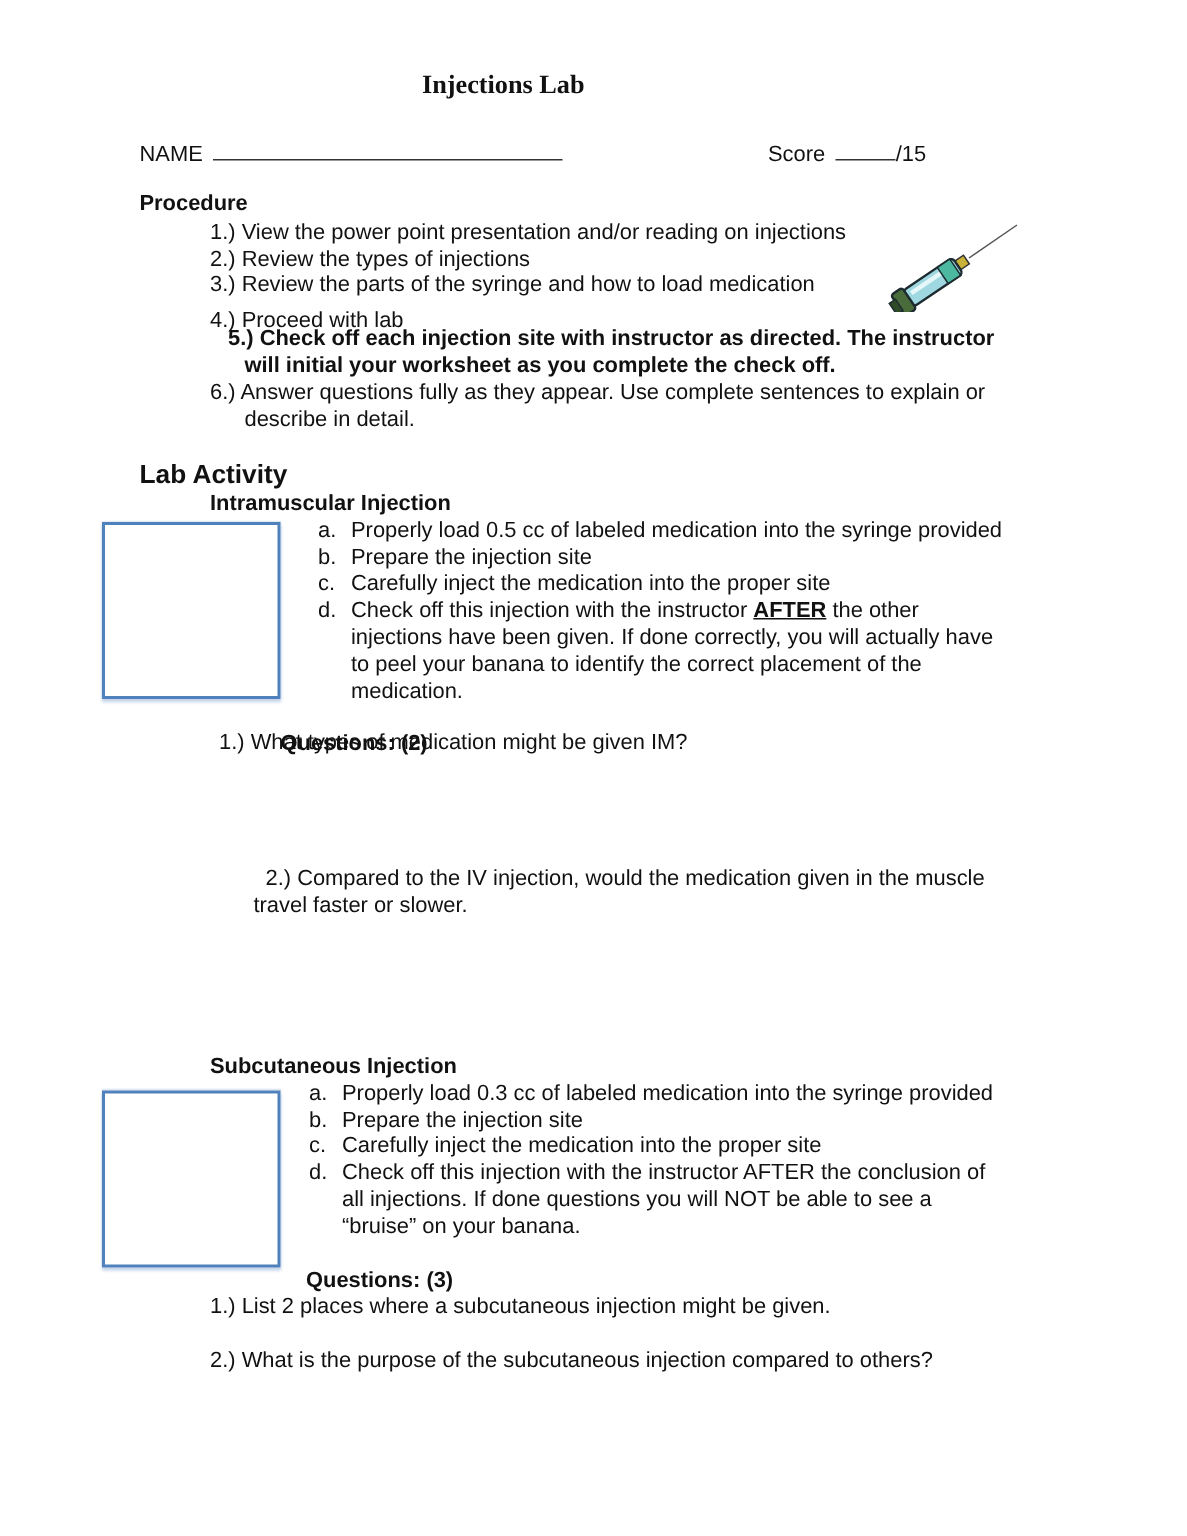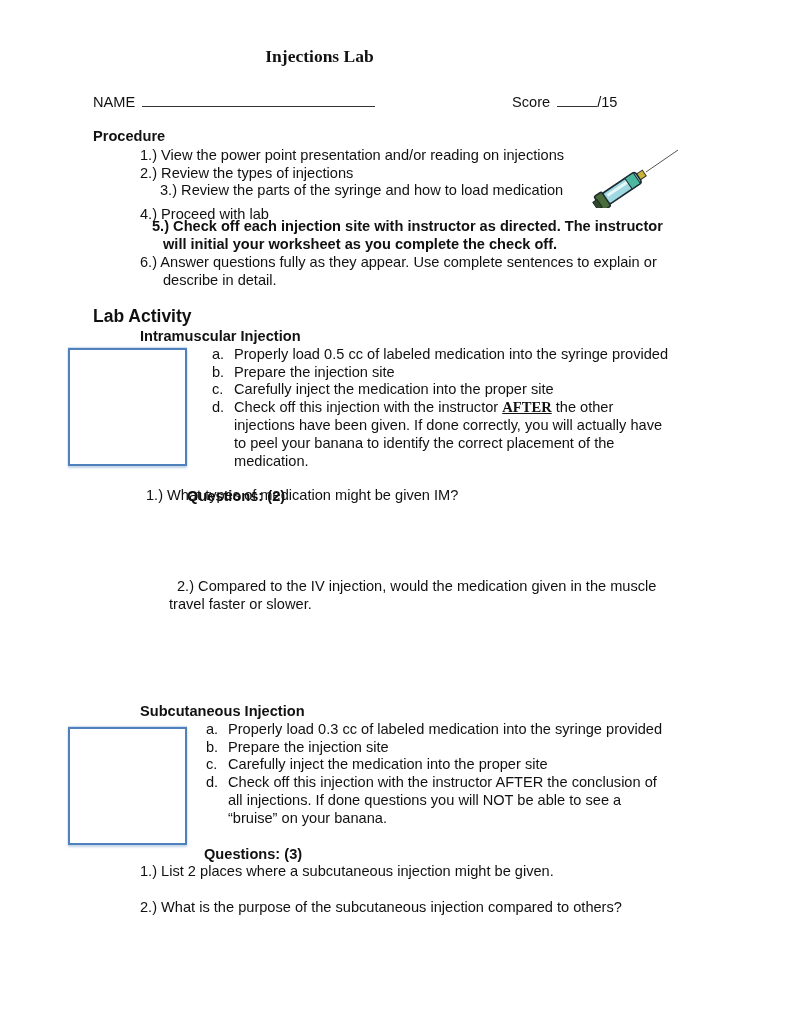--- a/index.html
+++ b/index.html
@@ -5,26 +5,26 @@
   html, body { margin: 0; padding: 0; background: #ffffff; }
   body { width: 791px; height: 1024px; position: relative; overflow: hidden;
          font-family: "Liberation Sans", sans-serif; color: #111; font-size: 14.6px; }
   .abs { position: absolute; white-space: nowrap; line-height: 18px; }
   .title { font-family: "Liberation Serif", serif; font-weight: bold; font-size: 17.5px; }
   .bold { font-weight: bold; }
   .uline { display: inline-block; border-bottom: 1.3px solid #333; vertical-align: baseline; height: 14px; }
   .checkbox { position: absolute; width: 115px; height: 114px; border: 2px solid #4f81bd;
               box-shadow: 0 2px 2px rgba(79,129,189,0.35), 0 -1px 1px rgba(79,129,189,0.25); background: #fff; }
   .heading-lg { font-size: 17px; font-weight: bold; }
-  .u { text-decoration: underline; font-weight: bold; font-family: Liberation Serif, serif; }
+  .u { text-decoration: underline; font-weight: bold; }
 </style>
 </head>
 <body>
 
-<div class="abs title" style="left:0; width:639px; text-align:center; top:47px;">Injections Lab</div>
+<div class="abs title" style="left:16px; width:639px; text-align:center; top:47px;">Injections Lab</div>
 
 <div class="abs" style="left:93px; top:92px;">
   <span>NAME</span>
   <span class="uline" style="width:233px; margin-left:3px;"></span>
 </div>
 <div class="abs" style="left:512px; top:92px;">
   <span>Score</span>
   <span class="uline" style="width:40px; margin-left:3px;"></span><span>/15</span>
 </div>
 
@@ -32,21 +32,21 @@
 
 <div>
   <div class="abs" style="left:140px; top:146px;text-align:right;">
     <span>1.)</span>
     <span>View the power point presentation and/or reading on injections</span>
   </div>
   <div class="abs" style="left:140px; top:164px;">
     <span>2.)</span>
     <span>Review the types of injections</span>
   </div>
-  <div class="abs" style="left:140px; top:181px;margin-left:20px;">
+  <div class="abs" style="left:140px; top:181px;">
     <span>3.)</span>
     <span>Review the parts of the syringe and how to load medication</span>
   </div>
   <div class="abs" style="left:140px; top:205px;">
     <span>4.)</span>
     <span>Proceed with lab</span>
   </div>
   <div class="abs bold" style="left:152px; top:217px;">
     <span>5.)</span>
     <span>Check off each injection site with instructor as directed. The instructor</span>

